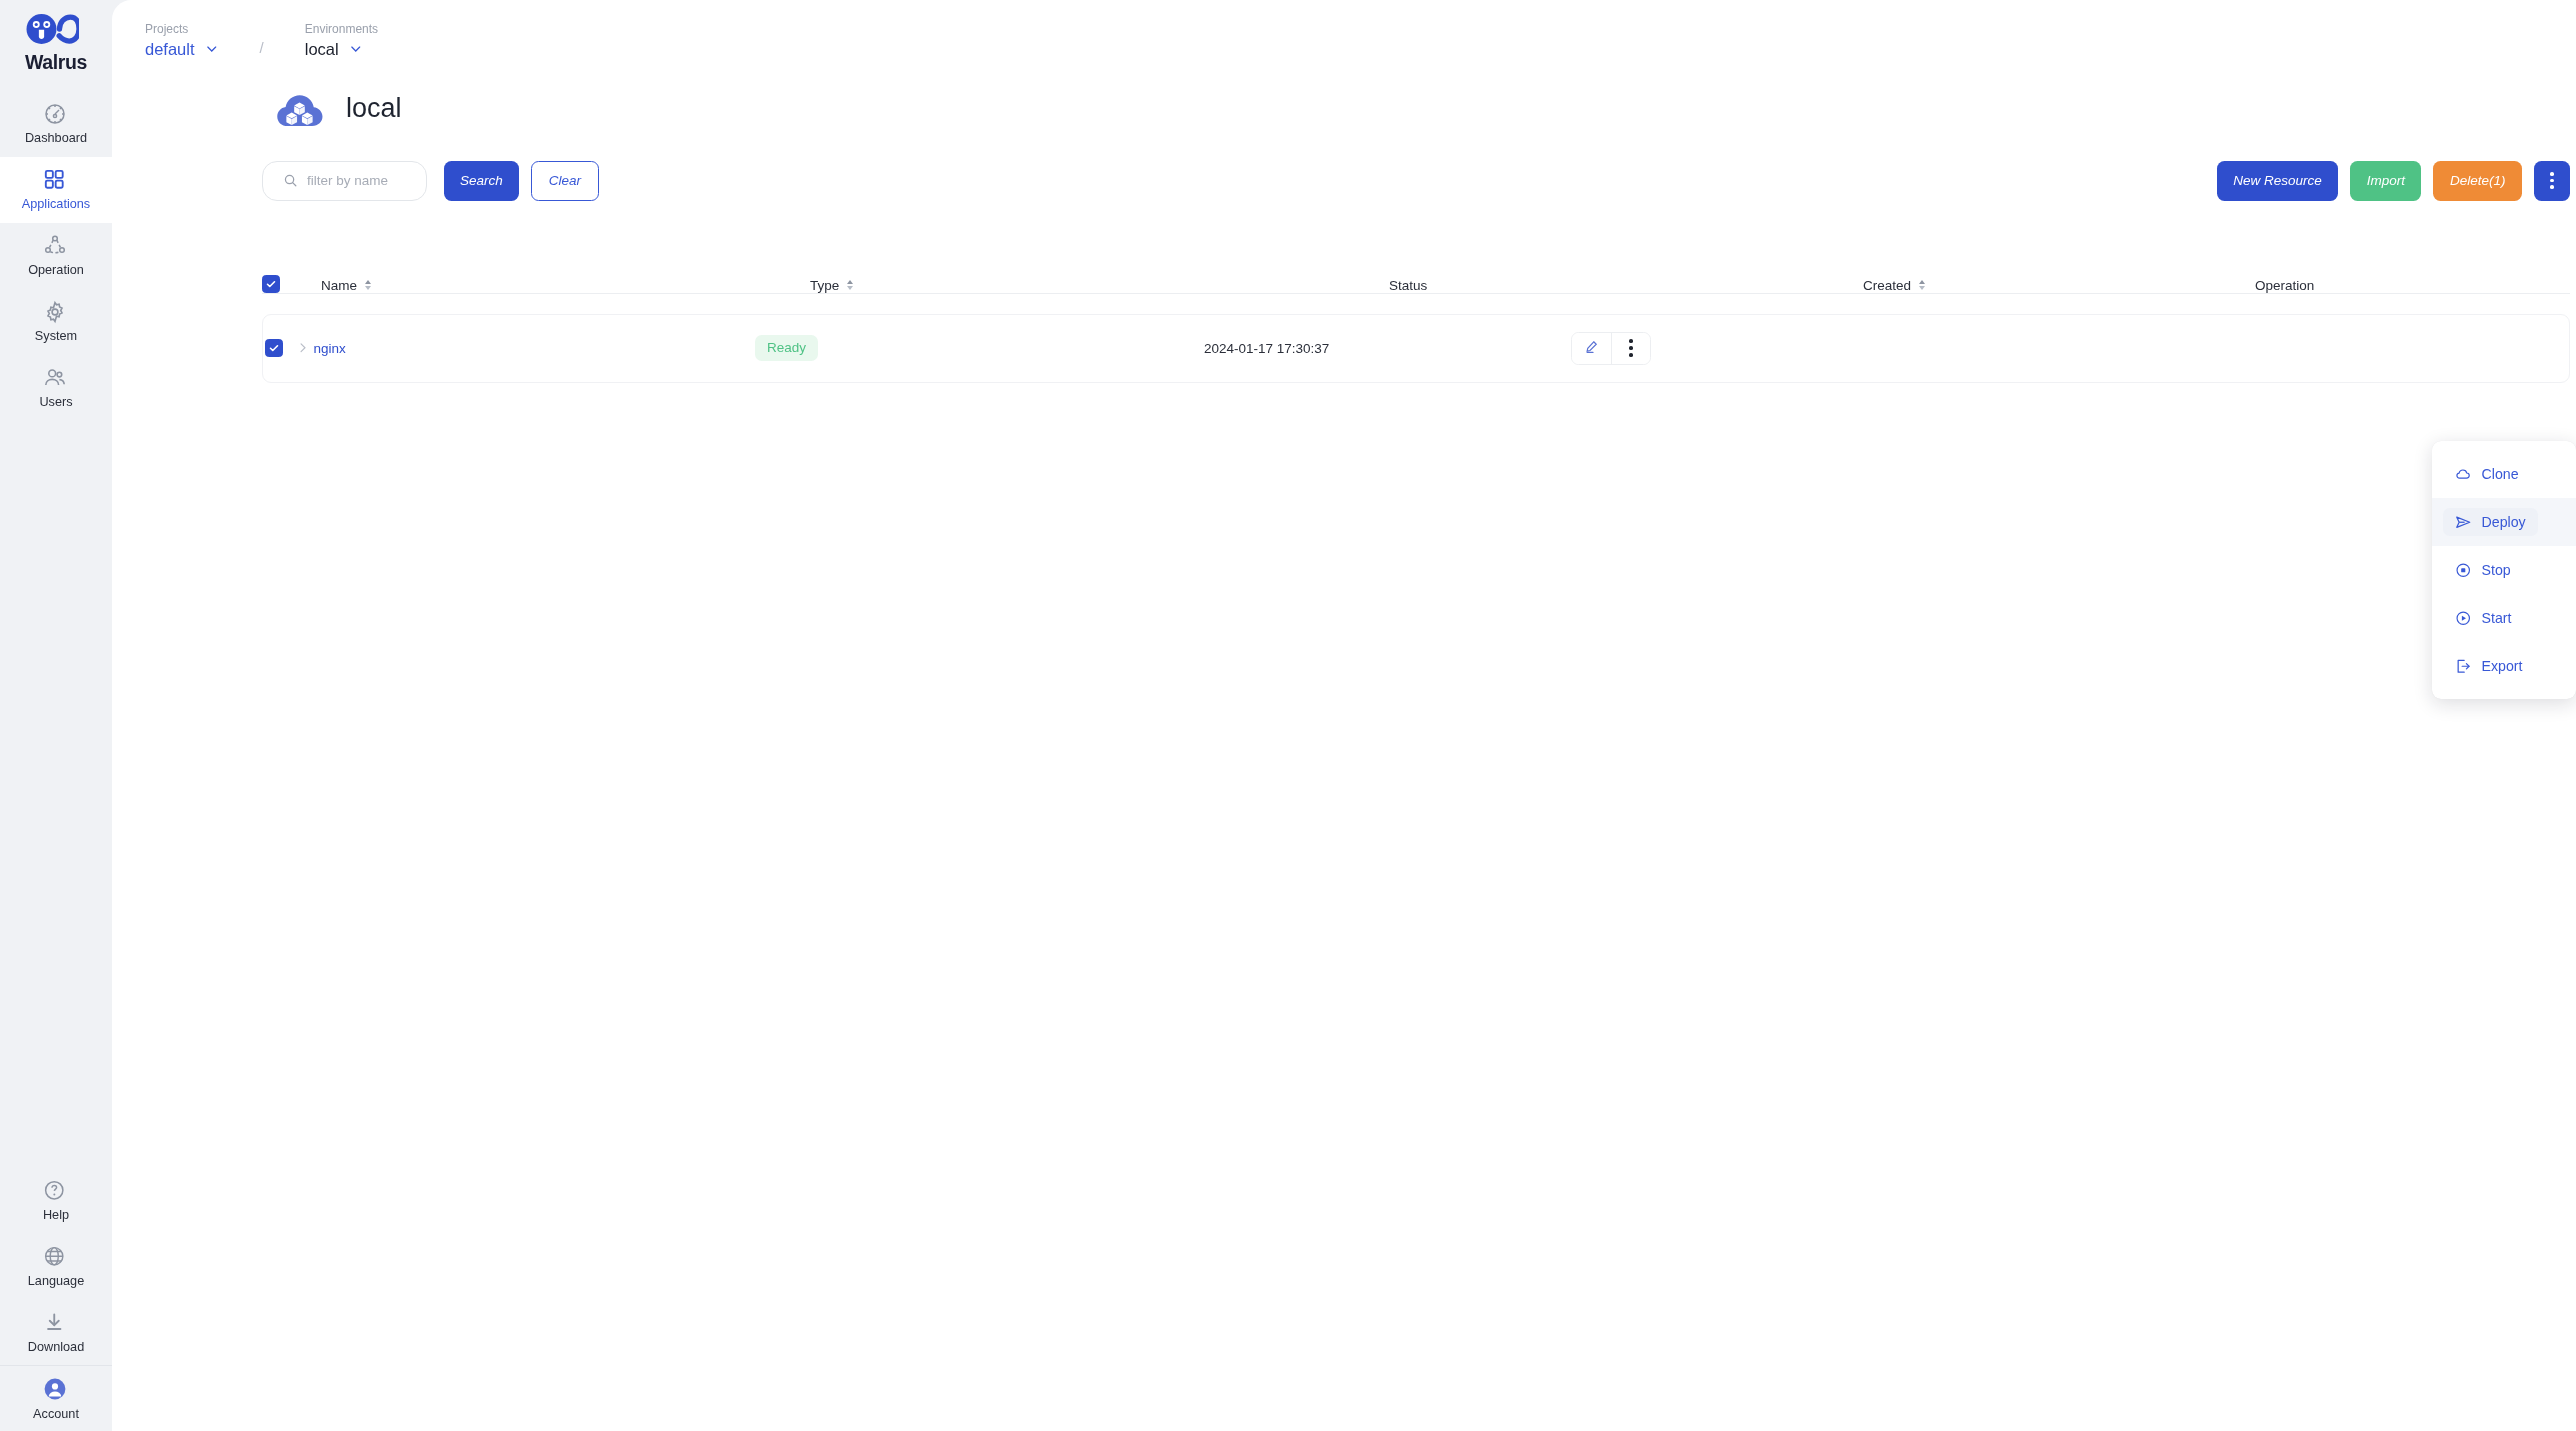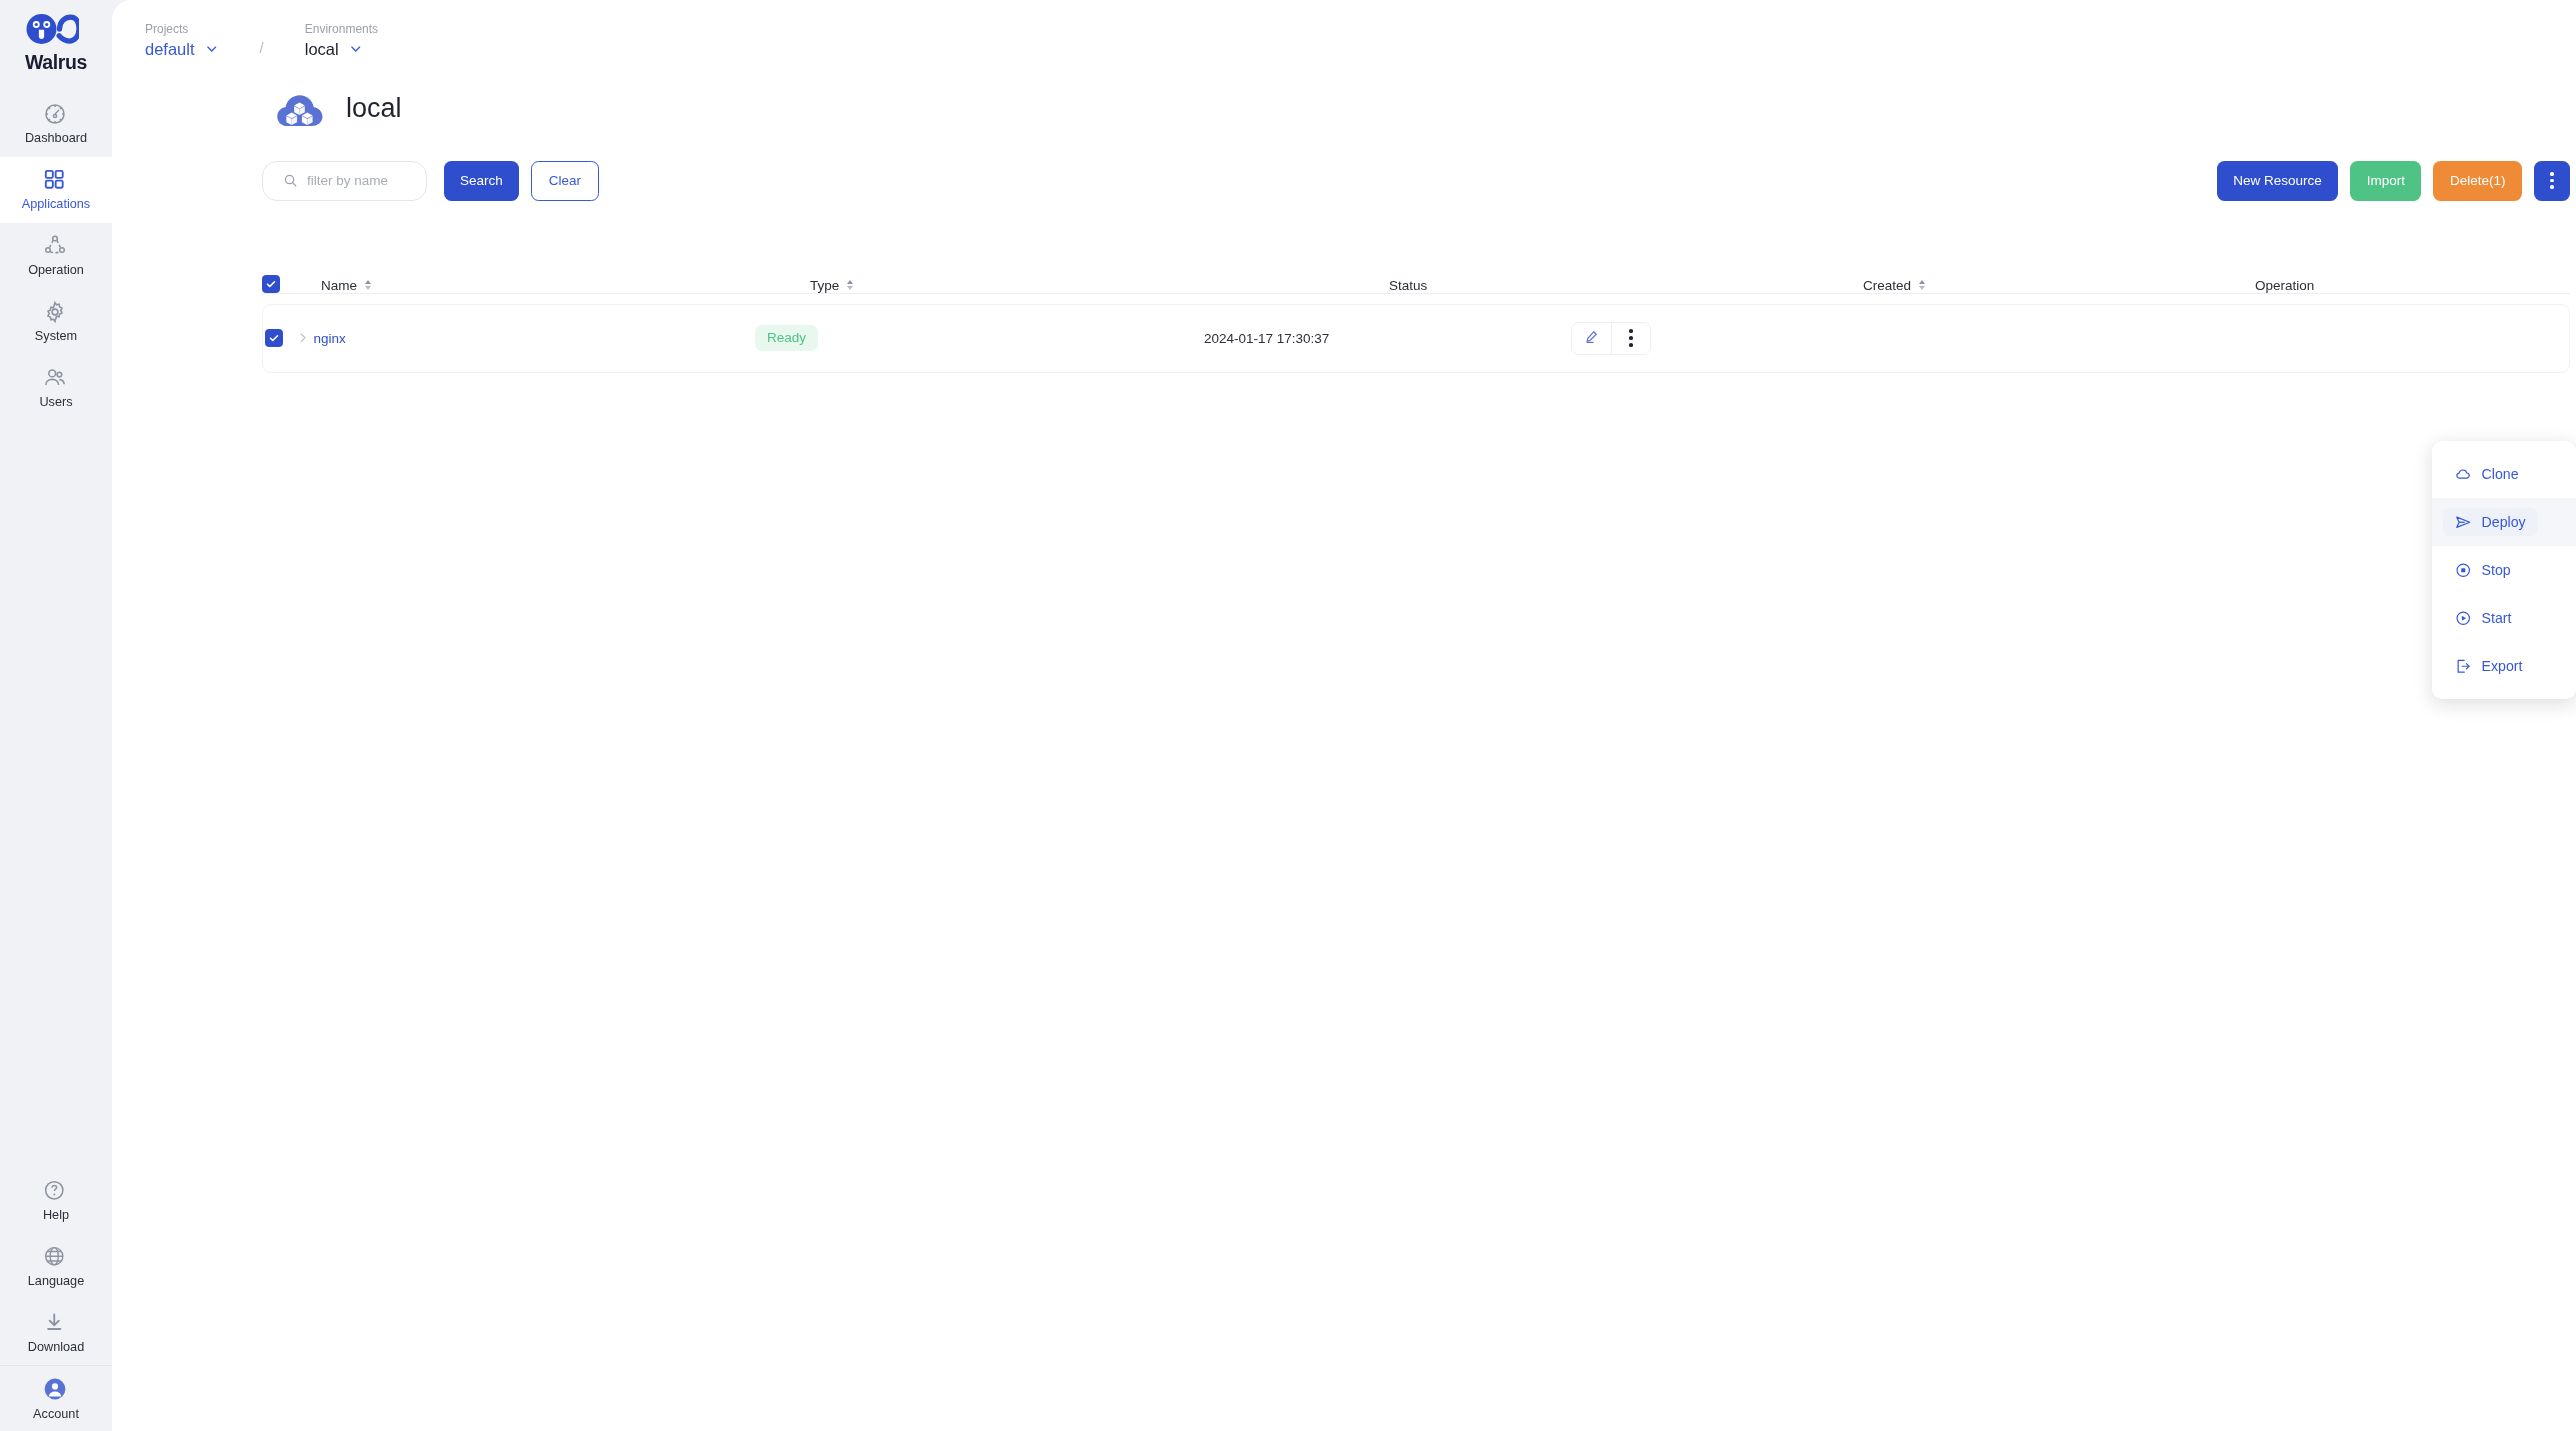--- a/index.html
+++ b/index.html
@@ -117,21 +117,21 @@
     border: 0; outline: 0; font-size: 13.5px; color:#2b2f3a;
     font-family: "Liberation Sans", sans-serif;
     width: 100%; background: transparent;
   }
   .search-input::placeholder { color: #a7acb6; }
 
   .btn {
     height: 40px; border-radius: 7.5px; border: 0;
     font-size: 13.5px; font-family: "Liberation Sans", sans-serif;
     cursor: pointer; padding: 0 16.5px; white-space: nowrap;
-    display: inline-flex; align-items: center; justify-content:center;
+    display: inline-flex; align-items: center; justify-content:center;font-style:italic;
   }
   .btn-primary { background: #2f4ecd; color:#fff; margin-left: 16.5px; }
   .btn-outline {
     background:#fff; color:#3858d6; border:0.7px solid #3858d6; margin-left: 12px;
   }
   .toolbar-right { margin-left: auto; display: flex; align-items: center; }
   .btn-newres { background:#2f4ecd; color:#fff;margin-left:48px; }
   .btn-import { background:#4fc285; color:#fff; margin-left: 12px; }
   .btn-delete { background:#ef8b36; color:#fff; margin-left: 12px; }
   .btn-kebab {
@@ -172,21 +172,21 @@
     width: 18px; height: 18px; border-radius: 3.7px;
     background: #2f4ecd; border: 0.7px solid #2f4ecd;
     display:flex; align-items:center; justify-content:center;
     cursor: pointer; flex: 0 0 18px;
   }
   .cbox svg { width: 12px; height: 12px; color:#fff; }
 
   .trow {
     display:flex; align-items:center; height: 69px;
     border: 0.7px solid #f0f1f4; border-radius: 9px;
-    margin-top: 10px; background:#fff;
+    margin-top: 20px; background:#fff;
   }
   .row-cell { font-size: 13.5px; color:#2b2f3a; display:flex; align-items:center;}
   .expander {
     width: 22.5px; flex: 0 0 22.5px; display:flex; align-items:center; justify-content:center;
     color:#b7bcc6; cursor:pointer;
   }
   .res-link { color:#2f4ecd; font-size: 13.5px; cursor:pointer; }
   .link-chip {
     width: 30px; height: 30px; border-radius: 6.7px; background:#f3f4f7;
     display:flex; align-items:center; justify-content:center; cursor:pointer;

